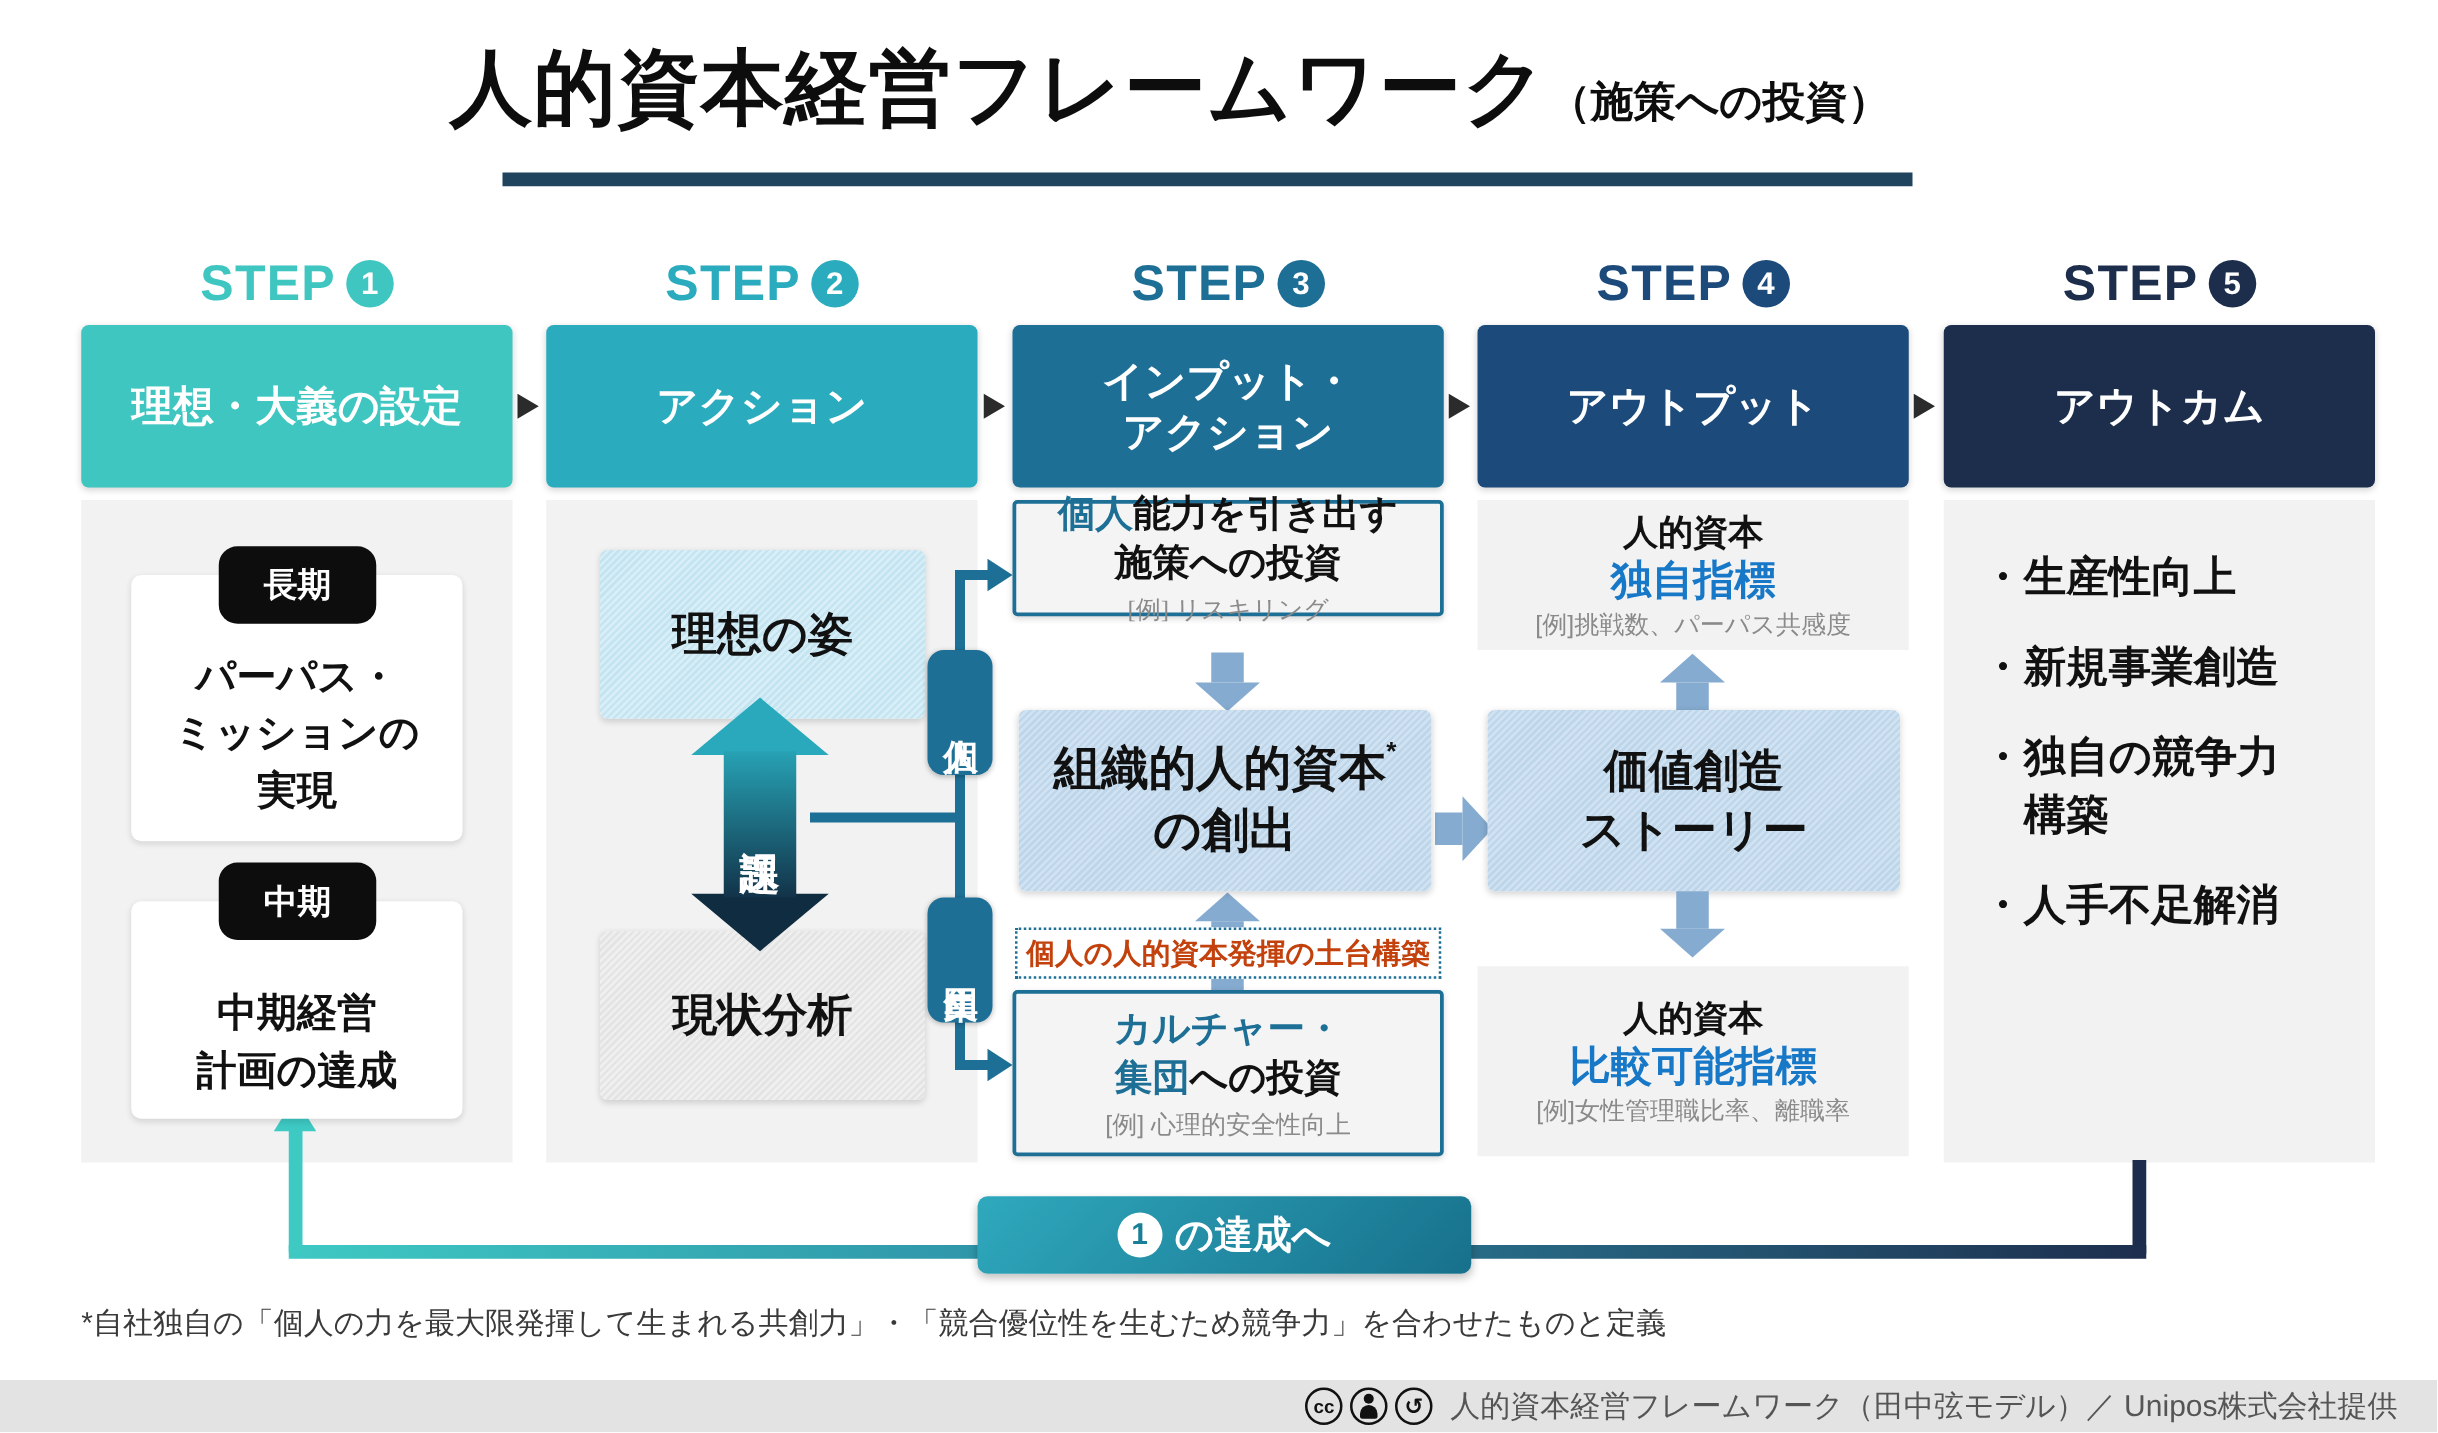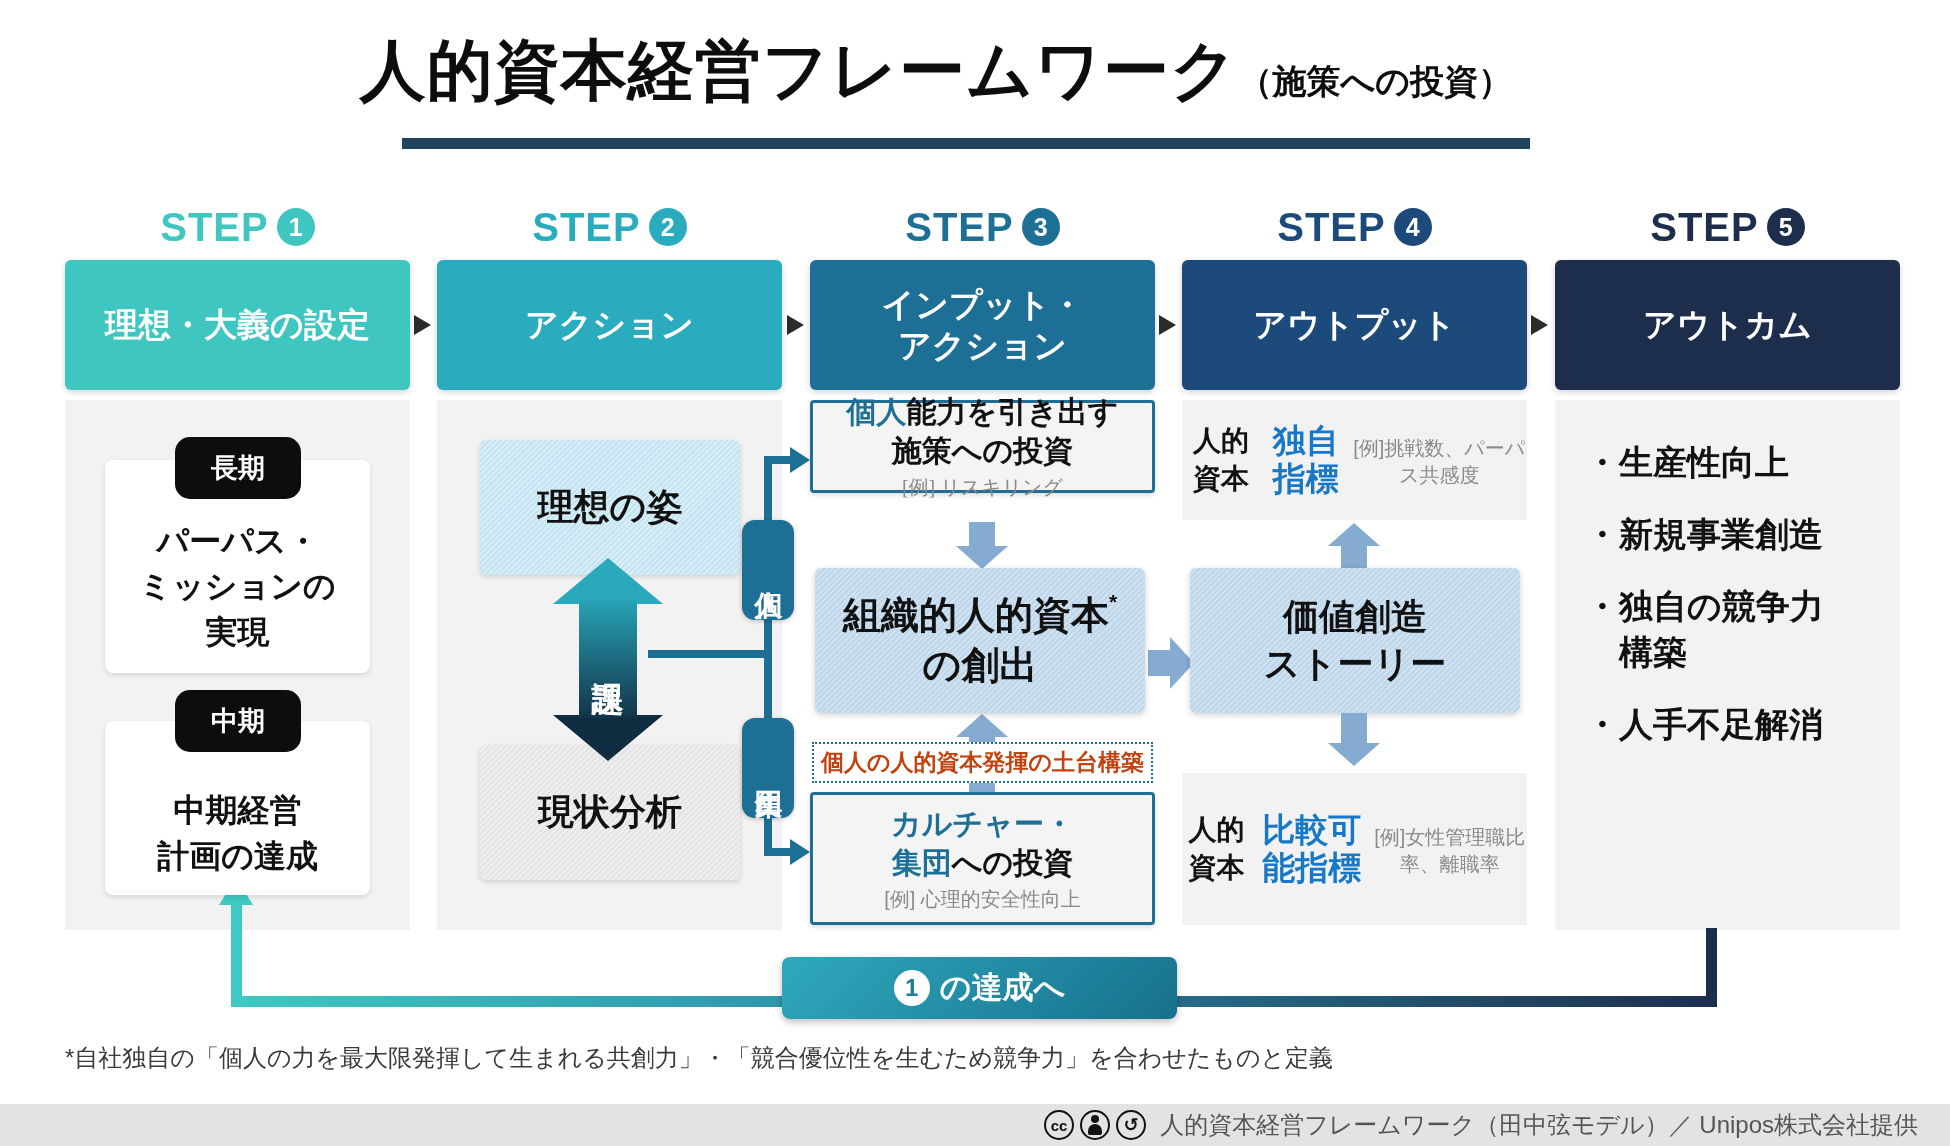--- a/index.html
+++ b/index.html
@@ -89,21 +89,21 @@
   .dotted-box{left:812px;top:742px;width:341px;height:41px;background:#fff;border:2px dotted #1d6f96;box-sizing:border-box;
               display:flex;align-items:center;justify-content:center;font-size:23px;font-weight:700;color:#c2410c;z-index:3;}
 
   
   .blk{background:#85abd0;}
   .tri-up{width:0;height:0;border-left:26px solid transparent;border-right:26px solid transparent;border-bottom:23px solid #85abd0;}
   .tri-down{width:0;height:0;border-left:26px solid transparent;border-right:26px solid transparent;border-top:23px solid #85abd0;}
   .tri-right{width:0;height:0;border-top:26px solid transparent;border-bottom:26px solid transparent;border-left:24px solid #85abd0;}
 
   
-  .metric-box{left:1182px;width:345px;background:#f2f2f2;display:flex;flex-direction:row;align-items:center;justify-content:center;text-align:center;}
+  .metric-box{left:1182px;width:345px;background:#f2f2f2;display:flex;flex-direction:column;align-items:center;justify-content:center;text-align:center;}
   .metric-t1{font-size:28px;font-weight:800;color:#111;}
   .metric-t2{font-size:33px;font-weight:800;color:#1878c8;line-height:1.15;}
   .box-story{left:1190px;top:568px;width:330px;height:145px;border-radius:6px;box-shadow:0 2px 6px rgba(0,0,0,.18);
              display:flex;align-items:center;justify-content:center;text-align:center;font-size:36px;font-weight:800;line-height:1.3;}
 
   
   .outcome-list{left:1585px;top:440px;width:300px;display:flex;flex-direction:column;gap:26px;}
   .outcome-item{display:flex;font-size:34px;font-weight:700;line-height:1.35;color:#111;}
   .outcome-bullet{flex:0 0 auto;}
 

